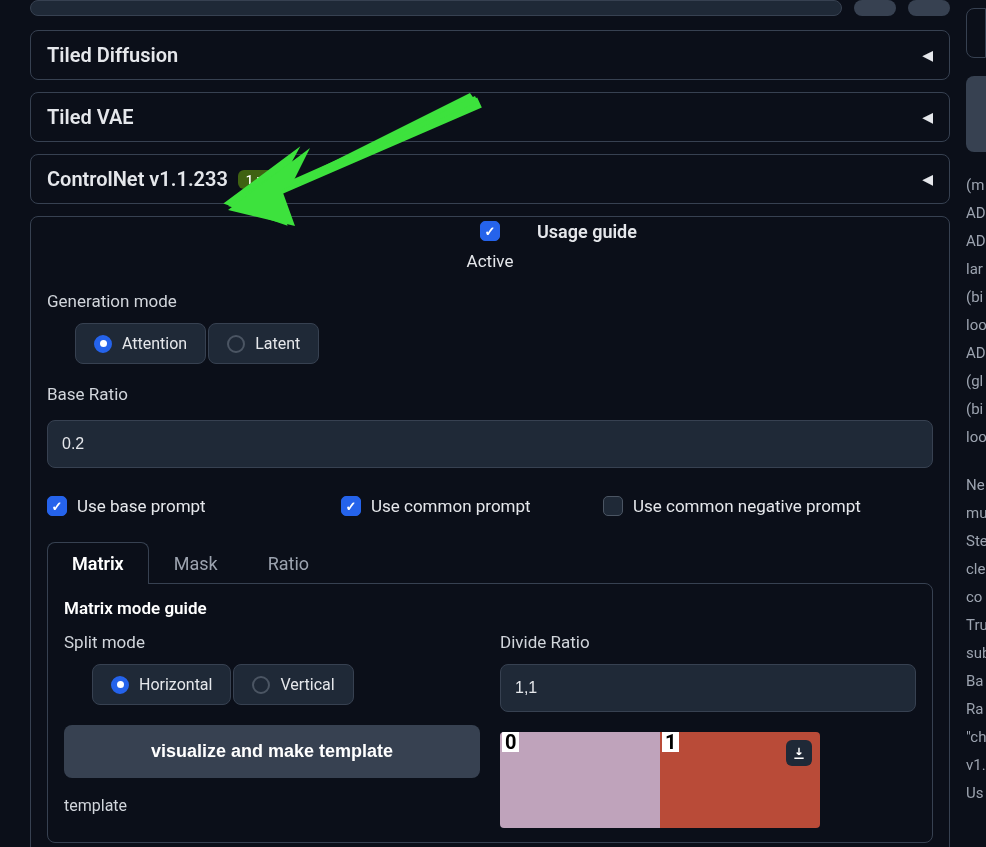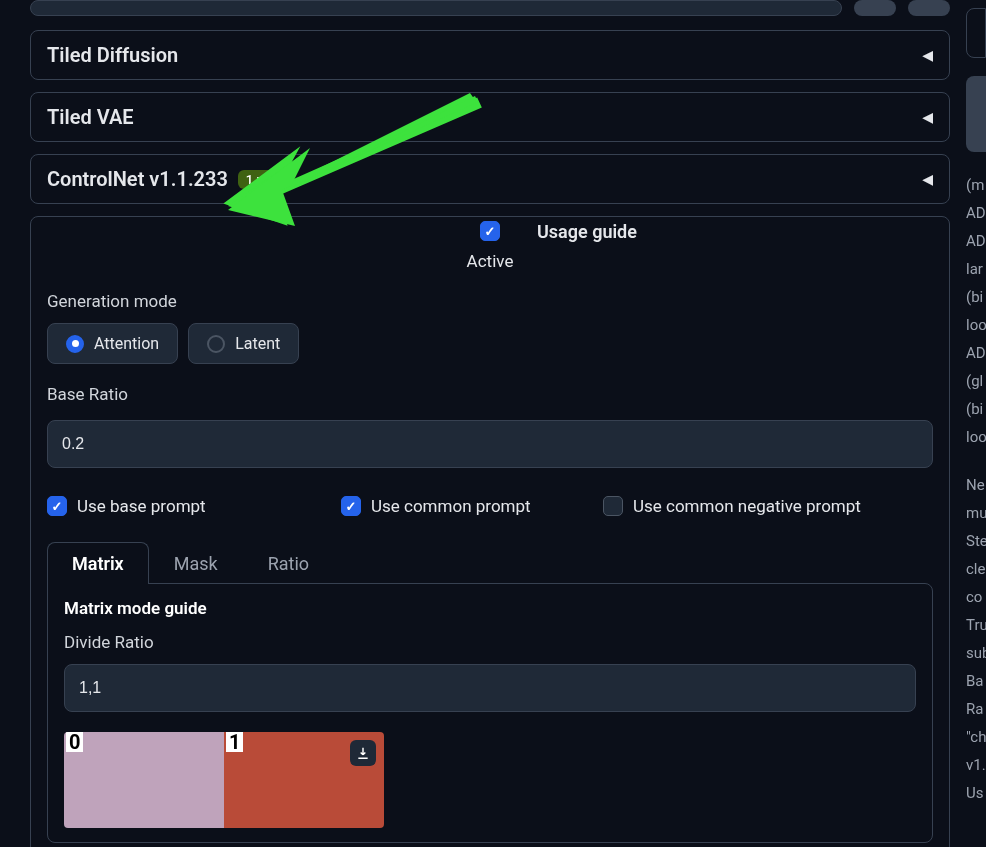--- a/index.html
+++ b/index.html
@@ -108,21 +108,22 @@
     left: 490px;
   }
   .section-label {
     font-size: 17px;
     margin-top: 20px;
     margin-bottom: 12px;
     color: #d1d5db;
   }
   .radio-group {
     display: flex;
-    gap: 10px;
+    gap: 2px;
+    margin-left: 28px;
   }
   .radio-btn {
     border: 1px solid #374151;
     background: #1f2937;
     border-radius: 8px;
     padding: 10px 18px;
     display: flex;
     align-items: center;
     gap: 10px;
     cursor: pointer;
@@ -380,20 +381,35 @@
       <div class="tabs">
         <div class="tab active">Matrix</div>
         <div class="tab">Mask</div>
         <div class="tab">Ratio</div>
       </div>
 
       <div class="tab-body">
         <div class="matrix-guide">Matrix mode guide</div>
 
         <div class="two-col">
+          <div class="col">
+            <div class="section-label" style="margin-top:0">Split mode</div>
+            <div class="radio-group">
+              <div class="radio-btn">
+                <span class="radio-circle selected"></span>
+                <span>Horizontal</span>
+              </div>
+              <div class="radio-btn">
+                <span class="radio-circle"></span>
+                <span>Vertical</span>
+              </div>
+            </div>
+            <button class="big-btn">visualize and make template</button>
+            <div class="template-label">template</div>
+          </div>
           <div class="col">
             <div class="section-label" style="margin-top:0">Divide Ratio</div>
             <input class="text-input" style="margin-top: 0px;" value="1,1">
             <div class="preview">
               <div class="half left">
                 <span class="num">0</span>
               </div>
               <div class="half right">
                 <span class="num">1</span>
               </div>

